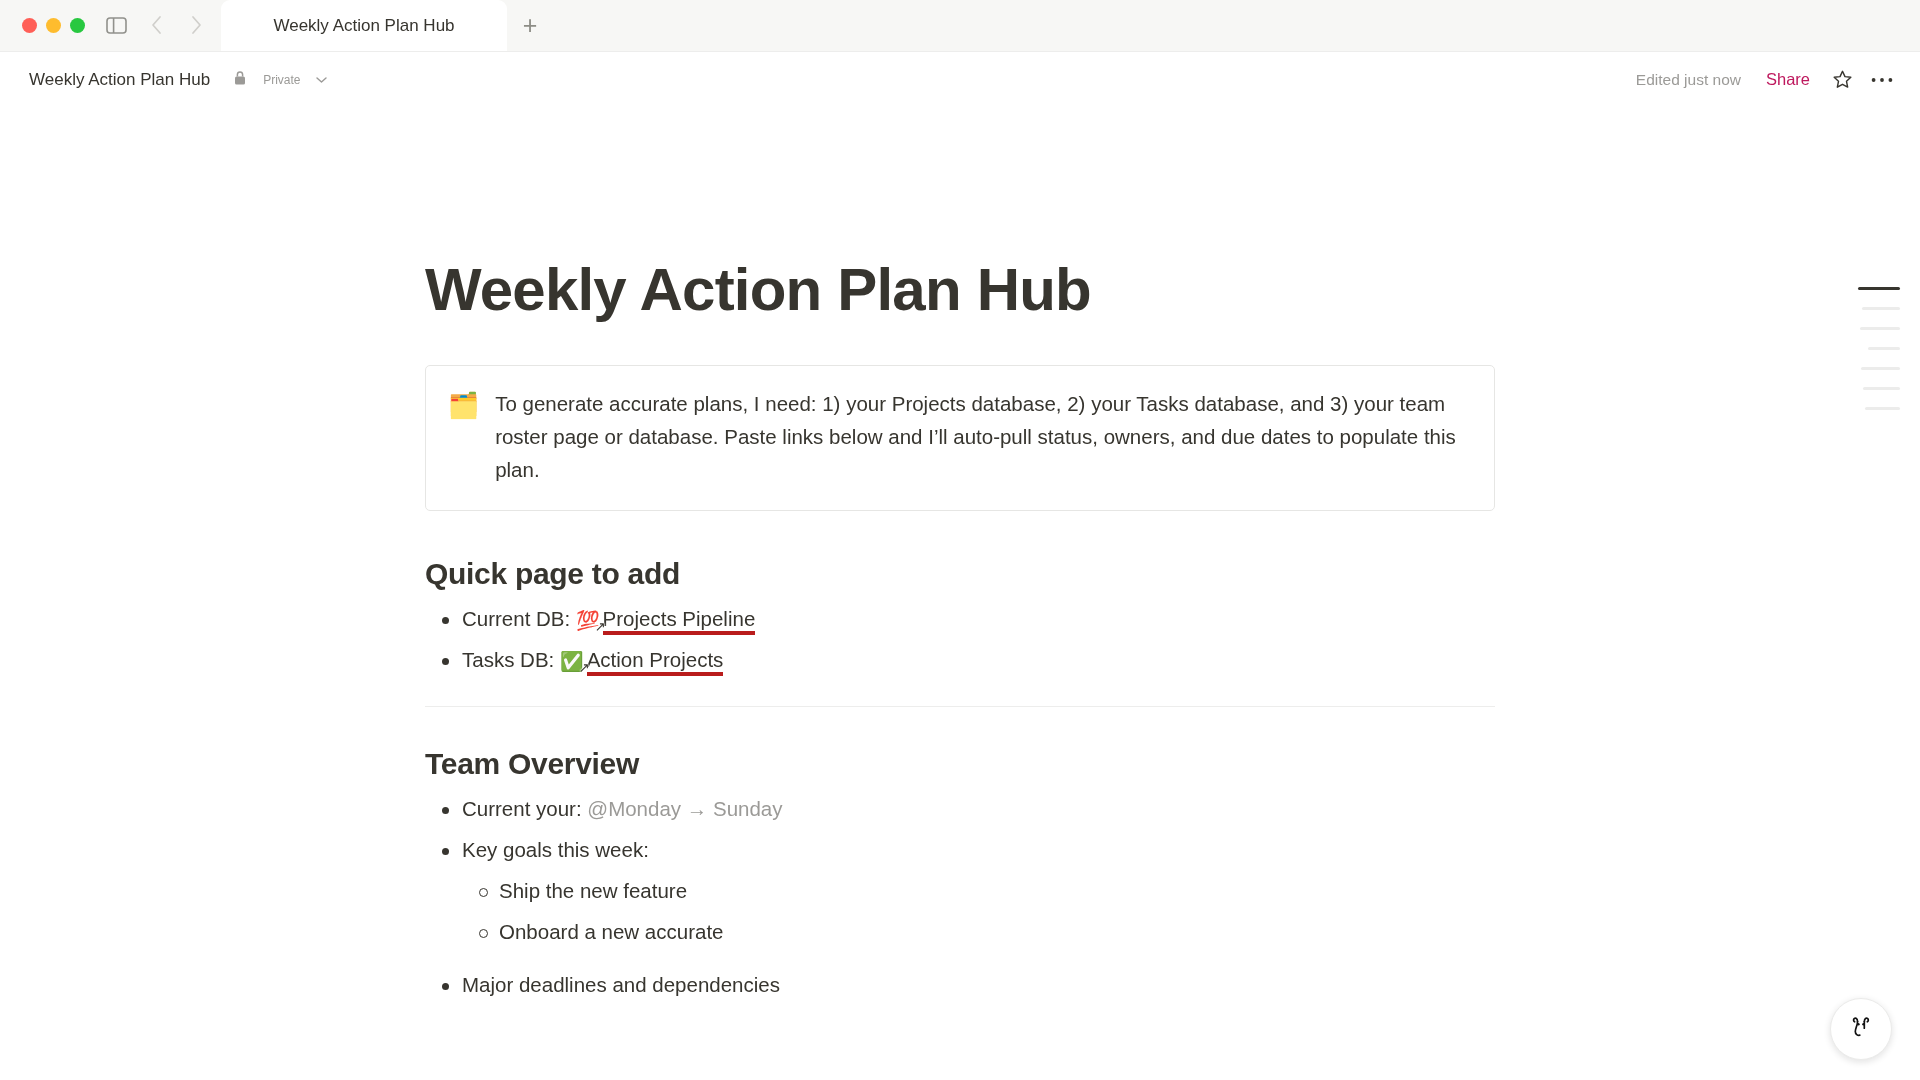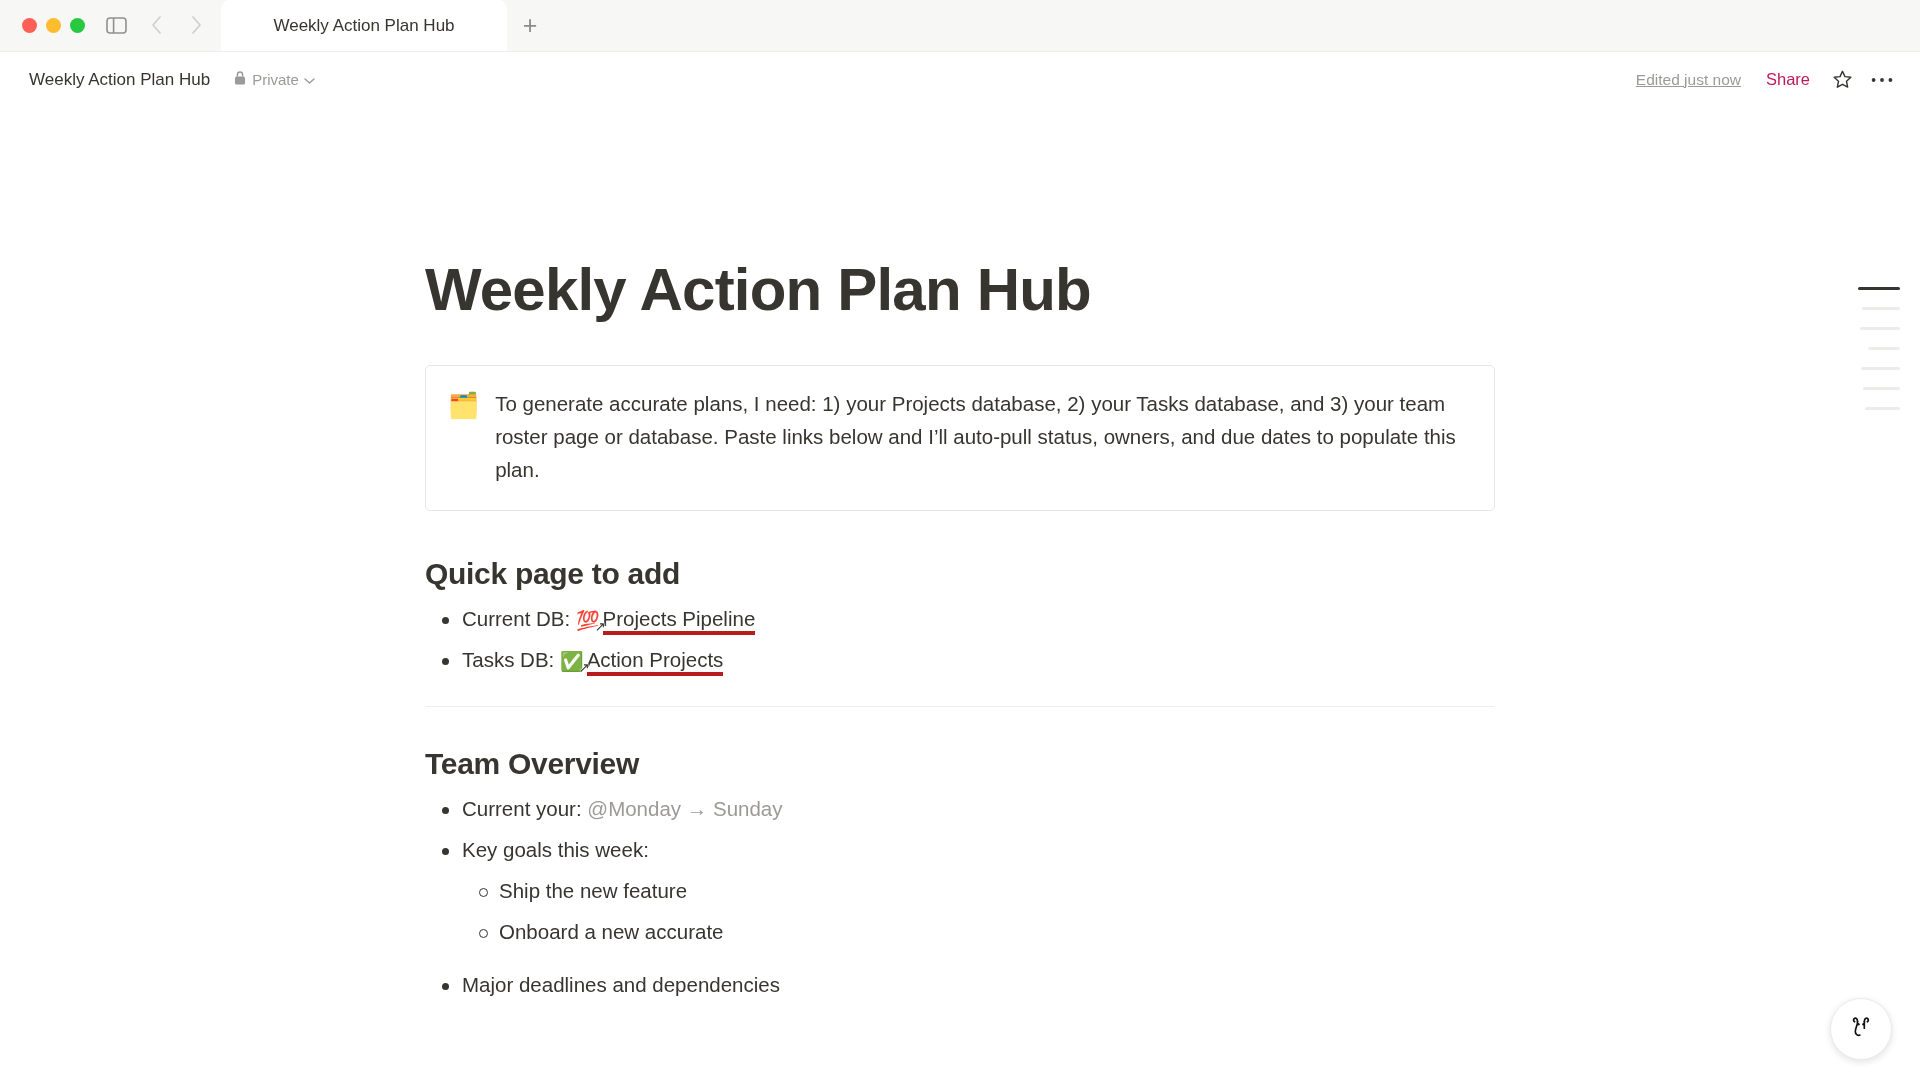--- a/index.html
+++ b/index.html
@@ -88,39 +88,38 @@
   }
   .crumb {
     font-size: 17px;
     color: #37352f;
     padding: 4px 7px;
     border-radius: 4px;
   }
   .crumb-private {
     display: flex;
     align-items: center;
-    gap: 5px;
+    gap: 16px;
     margin-left: 8px;
     padding: 4px 8px;
     border-radius: 4px;
     color: #9b9a97;
-    font-size: 15px;
+    font-size: 12px;
   }
   .topbar-right {
     margin-left: auto;
     display: flex;
     align-items: center;
     gap: 6px;
   }
   .edited {
     font-size: 15.5px;
     color: #9b9a97;
     padding: 5px 9px;
     border-radius: 4px;
-    text-decoration: underline;
   }
   .share {
     font-size: 16.5px;
     color: #be185d;
     padding: 5px 10px;
     border-radius: 4px;
   }
   .topbar-icon {
     width: 33px; height: 33px;
     display: flex; align-items: center; justify-content: center;

